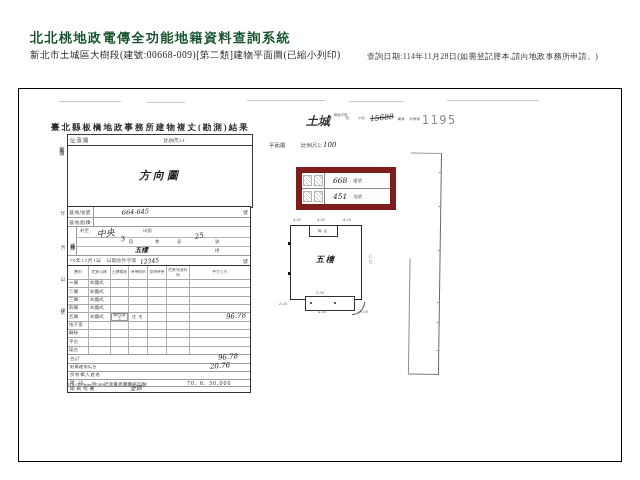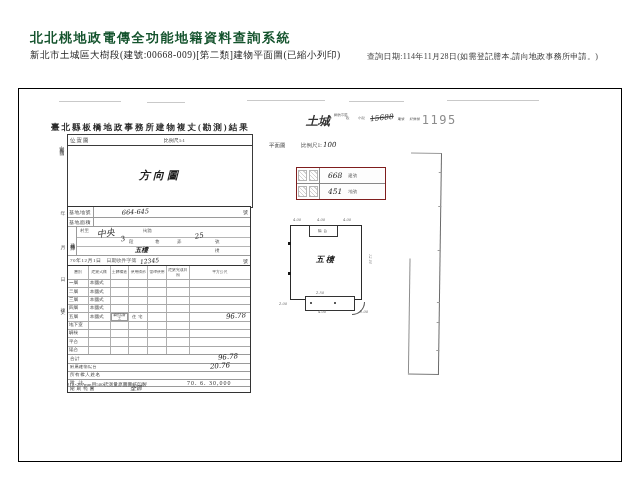--- a/index.html
+++ b/index.html
@@ -26,21 +26,21 @@
                font-size:11px;font-weight:bold;letter-spacing:3px;color:#1d1d1d;}
   
   .rh1{position:absolute;left:287px;top:24px;display:flex;align-items:flex-start;gap:4px;white-space:nowrap;}
   .rh-big{font-size:12px;font-weight:bold;color:#333;}
   .rh-tiny{font-size:3.4px;width:8px;line-height:1.2;color:#555;display:inline-block;}
   .rh-crossed{font-size:7.5px;text-decoration:line-through;transform:rotate(-6deg);color:#333;}
   .rh-serial{font-family:"DejaVu Sans Mono",monospace;font-size:12px;color:#8c8c8c;letter-spacing:1.5px;text-align:center;}
   .rh2{position:absolute;left:250px;top:52px;font-size:5.5px;white-space:nowrap;color:#444;}
   .rh2 .hw{font-size:7px;}
   
-  .stamp{position:absolute;left:277px;top:78px;width:88px;height:31px;border:1px solid #7f1d1d;
+  .stamp{position:absolute;left:277px;top:78px;width:88px;height:31px;border:6px solid #7f1d1d;
          display:flex;flex-direction:column;background:#fdfdfd;}
   .stamp-row{flex:1;display:flex;align-items:center;}
   .stamp-row + .stamp-row{border-top:1px solid #888;}
   .stamp-cell{width:22px;height:100%;border-right:1px solid #888;display:flex;align-items:center;justify-content:space-around;}
   .sm{width:7px;height:9px;border:1px solid #b5b5b5;
       background:repeating-linear-gradient(45deg,#d2d2d2 0 1px,transparent 1px 3px);}
   .stamp-val{font-size:7.5px;margin-left:8px;}
   .stamp-lab{font-size:4.5px;margin-left:6px;color:#666;}
   
   .vtxt{position:absolute;writing-mode:vertical-rl;font-size:5px;color:#555;letter-spacing:2px;}

